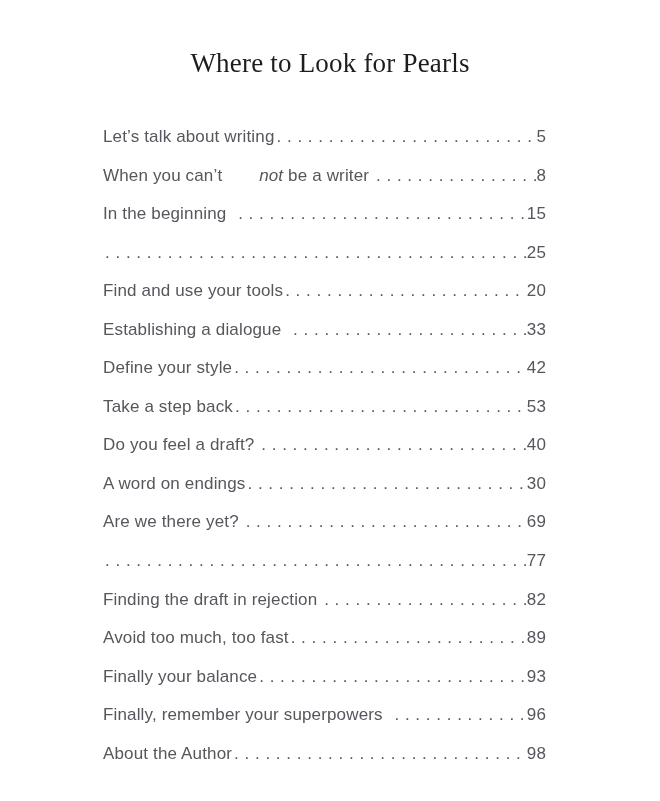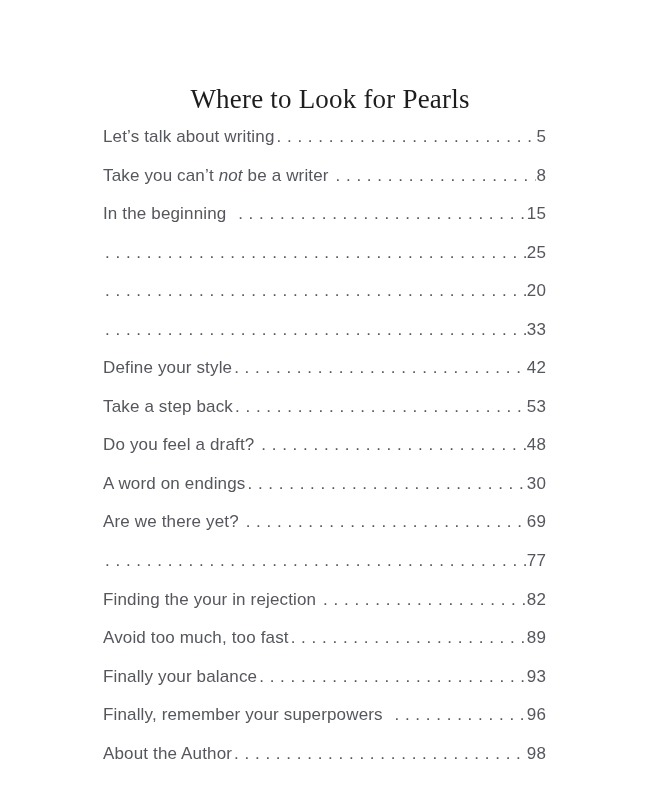--- a/index.html
+++ b/index.html
@@ -20,38 +20,37 @@
     top: 47px;
     left: 0;
     right: 0;
     text-align: center;
     font-family: "Liberation Serif", "DejaVu Serif", serif;
     font-size: 27px;
     font-weight: normal;
     line-height: 33px;
     color: #1d1d1f;
     letter-spacing: 0.2px;
-    margin-top: 36px;
   }
   .toc {
     position: absolute;
     top: 118px;
     left: 103px;
     right: 114px;
   }
   .toc-row {
     display: flex;
     align-items: flex-end;
     line-height: 38.55px;
     font-size: 17px;
     color: #55575c;
     letter-spacing: 0.15px;
   }
   .toc-entry-title { flex: 0 0 auto; white-space: pre; }
-  .toc-entry-title .it { font-style: italic; }
+  .toc-entry-title .it { font-style: italic; margin-left: 32px; }
   .dot-leader {
     flex: 1 1 auto;
     min-width: 0;
     overflow: hidden;
     white-space: nowrap;
     margin-left: 2px;
     letter-spacing: 0.5px;
   }
   .page-number { flex: 0 0 auto; white-space: pre; }
 </style>
@@ -60,72 +59,74 @@
 
 <div class="page">
   <h1 class="page-title">Where to Look for Pearls</h1>
   <div class="toc">
       <div class="toc-row">
         <span class="toc-entry-title"><span>Let’s talk about writing</span></span>
         <span class="dot-leader">. . . . . . . . . . . . . . . . . . . . . . . . . . . . . . . . . . . . . . . . . . . . . . . . . . . . . . . . . . . . . . . . . . . . . . . . . . . . . . . . . . . . . . . . . . . . . . . . . . . . . . . . . . . . . . . . . . . . . . . . </span>
         <span class="page-number">5</span>
       </div>
       <div class="toc-row">
-        <span class="toc-entry-title"><span>Take you can’t </span><span class="it">not</span><span> be a writer </span></span>
+        <span class="toc-entry-title"><span>When you can’t </span><span class="it">not</span><span> be a writer </span></span>
         <span class="dot-leader">. . . . . . . . . . . . . . . . . . . . . . . . . . . . . . . . . . . . . . . . . . . . . . . . . . . . . . . . . . . . . . . . . . . . . . . . . . . . . . . . . . . . . . . . . . . . . . . . . . . . . . . . . . . . . . . . . . . . . . . . </span>
         <span class="page-number">8</span>
       </div>
       <div class="toc-row">
         <span class="toc-entry-title"><span>In the beginning  </span></span>
         <span class="dot-leader">. . . . . . . . . . . . . . . . . . . . . . . . . . . . . . . . . . . . . . . . . . . . . . . . . . . . . . . . . . . . . . . . . . . . . . . . . . . . . . . . . . . . . . . . . . . . . . . . . . . . . . . . . . . . . . . . . . . . . . . . </span>
         <span class="page-number">15</span>
       </div>
       <div class="toc-row">
         <span class="dot-leader">. . . . . . . . . . . . . . . . . . . . . . . . . . . . . . . . . . . . . . . . . . . . . . . . . . . . . . . . . . . . . . . . . . . . . . . . . . . . . . . . . . . . . . . . . . . . . . . . . . . . . . . . . . . . . . . . . . . . . . . . </span>
         <span class="page-number">25</span>
       </div>
       <div class="toc-row">
+        <span class="toc-entry-title"><span>Find and use your tools</span></span>
         <span class="dot-leader">. . . . . . . . . . . . . . . . . . . . . . . . . . . . . . . . . . . . . . . . . . . . . . . . . . . . . . . . . . . . . . . . . . . . . . . . . . . . . . . . . . . . . . . . . . . . . . . . . . . . . . . . . . . . . . . . . . . . . . . . </span>
         <span class="page-number">20</span>
       </div>
       <div class="toc-row">
+        <span class="toc-entry-title"><span>Establishing a dialogue  </span></span>
         <span class="dot-leader">. . . . . . . . . . . . . . . . . . . . . . . . . . . . . . . . . . . . . . . . . . . . . . . . . . . . . . . . . . . . . . . . . . . . . . . . . . . . . . . . . . . . . . . . . . . . . . . . . . . . . . . . . . . . . . . . . . . . . . . . </span>
         <span class="page-number">33</span>
       </div>
       <div class="toc-row">
         <span class="toc-entry-title"><span>Define your style</span></span>
         <span class="dot-leader">. . . . . . . . . . . . . . . . . . . . . . . . . . . . . . . . . . . . . . . . . . . . . . . . . . . . . . . . . . . . . . . . . . . . . . . . . . . . . . . . . . . . . . . . . . . . . . . . . . . . . . . . . . . . . . . . . . . . . . . . </span>
         <span class="page-number">42</span>
       </div>
       <div class="toc-row">
         <span class="toc-entry-title"><span>Take a step back</span></span>
         <span class="dot-leader">. . . . . . . . . . . . . . . . . . . . . . . . . . . . . . . . . . . . . . . . . . . . . . . . . . . . . . . . . . . . . . . . . . . . . . . . . . . . . . . . . . . . . . . . . . . . . . . . . . . . . . . . . . . . . . . . . . . . . . . . </span>
         <span class="page-number">53</span>
       </div>
       <div class="toc-row">
         <span class="toc-entry-title"><span>Do you feel a draft? </span></span>
         <span class="dot-leader">. . . . . . . . . . . . . . . . . . . . . . . . . . . . . . . . . . . . . . . . . . . . . . . . . . . . . . . . . . . . . . . . . . . . . . . . . . . . . . . . . . . . . . . . . . . . . . . . . . . . . . . . . . . . . . . . . . . . . . . . </span>
-        <span class="page-number">48</span>
+        <span class="page-number">40</span>
       </div>
       <div class="toc-row">
         <span class="toc-entry-title"><span>A word on endings</span></span>
         <span class="dot-leader">. . . . . . . . . . . . . . . . . . . . . . . . . . . . . . . . . . . . . . . . . . . . . . . . . . . . . . . . . . . . . . . . . . . . . . . . . . . . . . . . . . . . . . . . . . . . . . . . . . . . . . . . . . . . . . . . . . . . . . . . </span>
         <span class="page-number">30</span>
       </div>
       <div class="toc-row">
         <span class="toc-entry-title"><span>Are we there yet? </span></span>
         <span class="dot-leader">. . . . . . . . . . . . . . . . . . . . . . . . . . . . . . . . . . . . . . . . . . . . . . . . . . . . . . . . . . . . . . . . . . . . . . . . . . . . . . . . . . . . . . . . . . . . . . . . . . . . . . . . . . . . . . . . . . . . . . . . </span>
         <span class="page-number">69</span>
       </div>
       <div class="toc-row">
         <span class="dot-leader">. . . . . . . . . . . . . . . . . . . . . . . . . . . . . . . . . . . . . . . . . . . . . . . . . . . . . . . . . . . . . . . . . . . . . . . . . . . . . . . . . . . . . . . . . . . . . . . . . . . . . . . . . . . . . . . . . . . . . . . . </span>
         <span class="page-number">77</span>
       </div>
       <div class="toc-row">
-        <span class="toc-entry-title"><span>Finding the your in rejection </span></span>
+        <span class="toc-entry-title"><span>Finding the draft in rejection </span></span>
         <span class="dot-leader">. . . . . . . . . . . . . . . . . . . . . . . . . . . . . . . . . . . . . . . . . . . . . . . . . . . . . . . . . . . . . . . . . . . . . . . . . . . . . . . . . . . . . . . . . . . . . . . . . . . . . . . . . . . . . . . . . . . . . . . . </span>
         <span class="page-number">82</span>
       </div>
       <div class="toc-row">
         <span class="toc-entry-title"><span>Avoid too much, too fast</span></span>
         <span class="dot-leader">. . . . . . . . . . . . . . . . . . . . . . . . . . . . . . . . . . . . . . . . . . . . . . . . . . . . . . . . . . . . . . . . . . . . . . . . . . . . . . . . . . . . . . . . . . . . . . . . . . . . . . . . . . . . . . . . . . . . . . . . </span>
         <span class="page-number">89</span>
       </div>
       <div class="toc-row">
         <span class="toc-entry-title"><span>Finally your balance</span></span>

